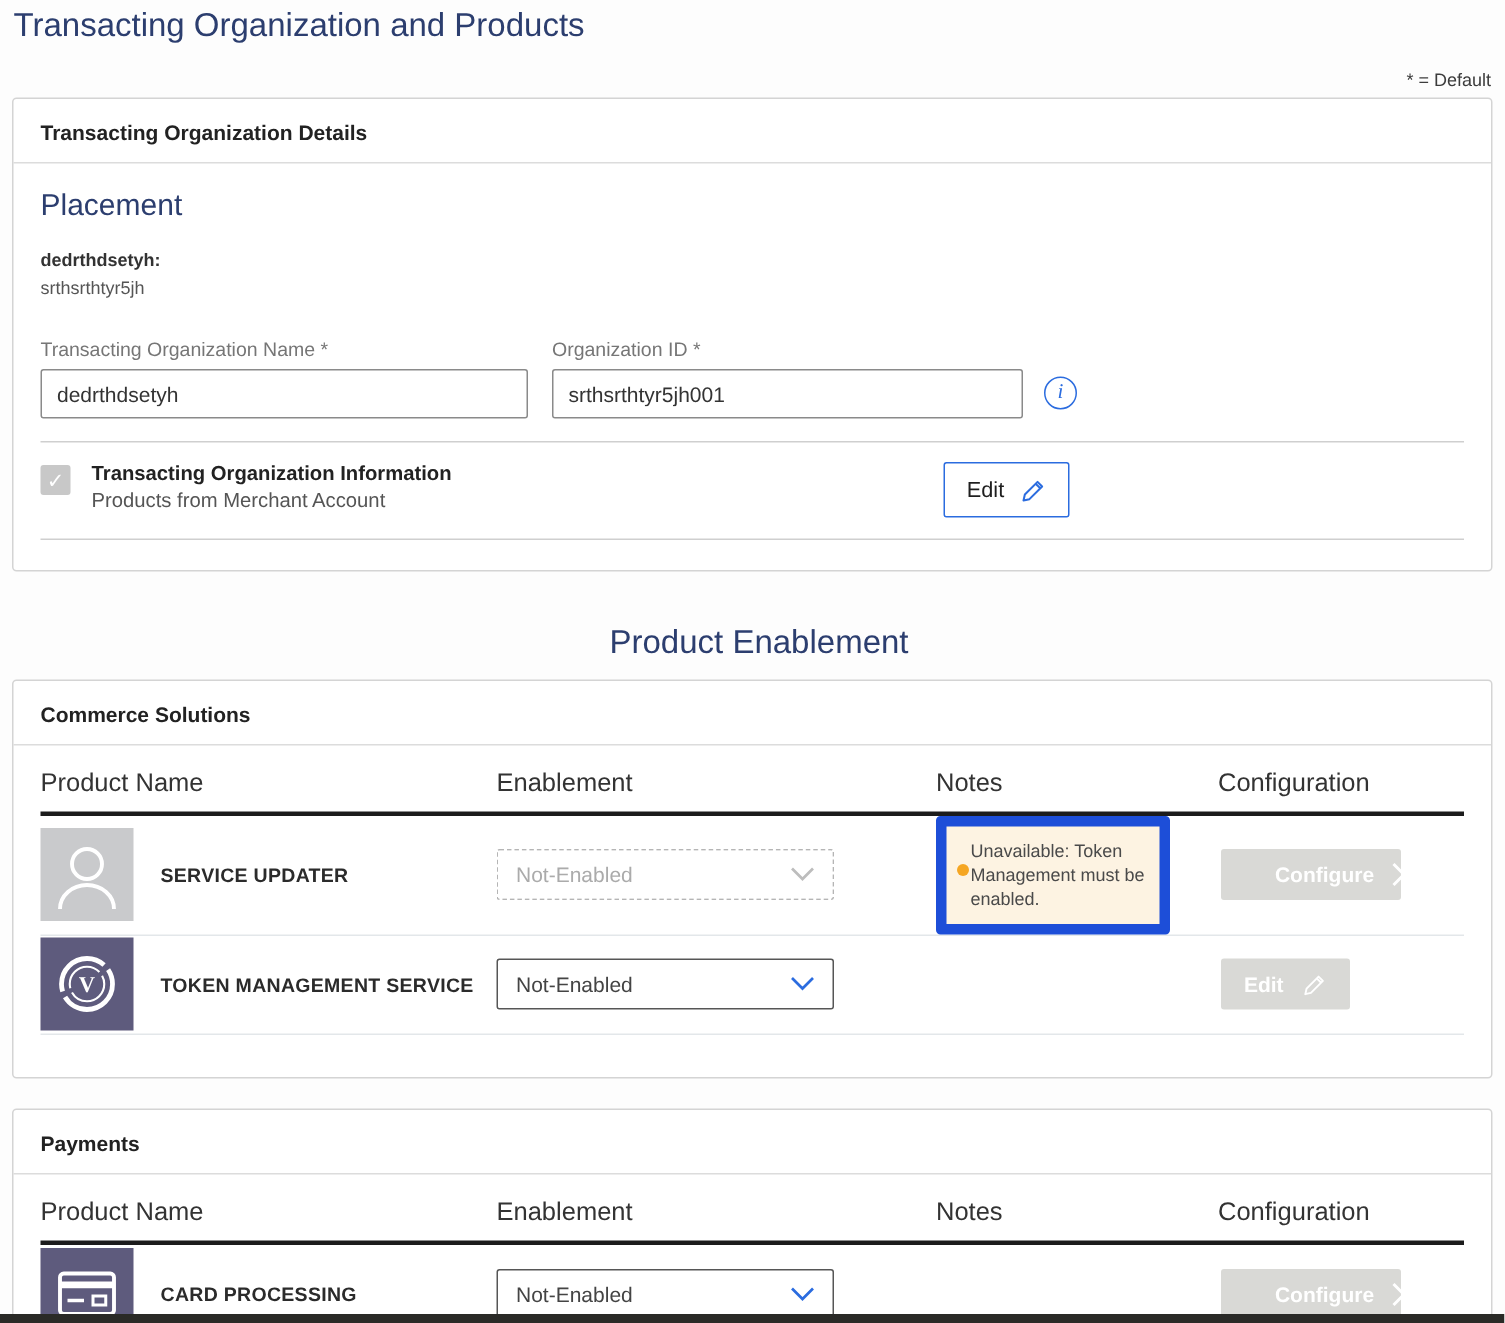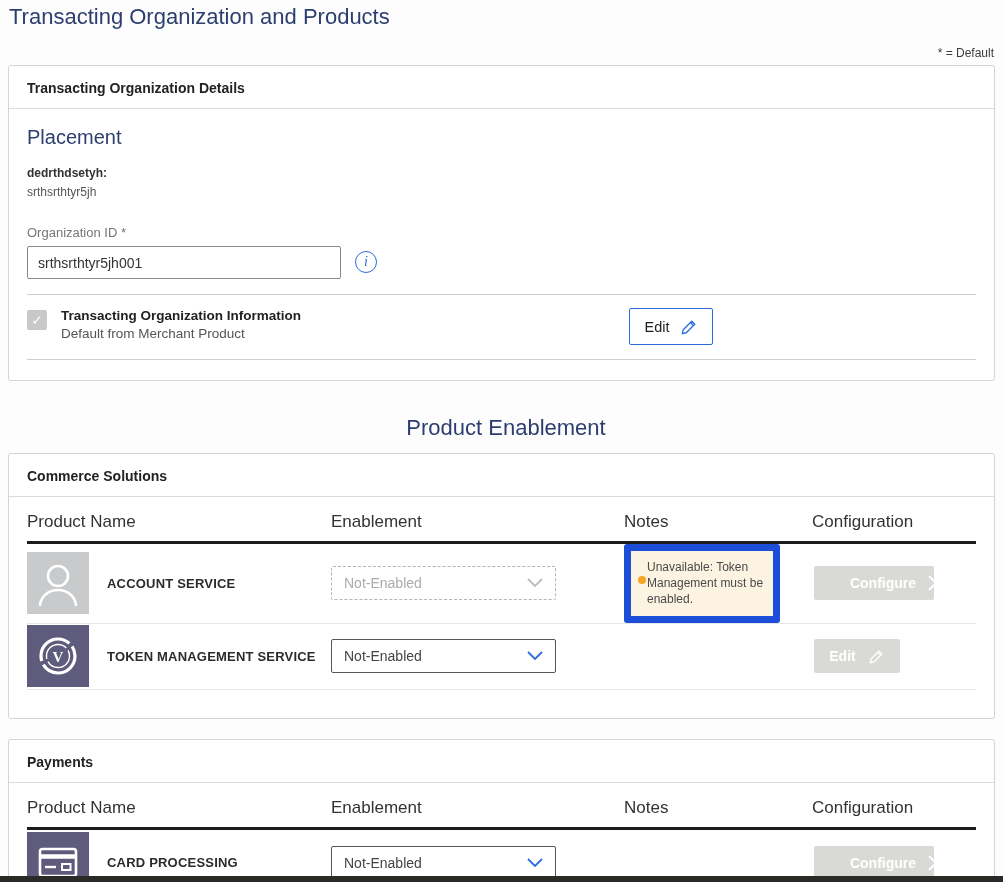--- a/index.html
+++ b/index.html
@@ -213,33 +213,37 @@
 
 <div class="card">
   <div class="card-header">Transacting Organization Details</div>
   <div class="card-body">
     <div class="section-title">Placement</div>
     <div class="org-line-bold">dedrthdsetyh:</div>
     <div class="org-line-sub">srthsrthtyr5jh</div>
 
     <div class="fields-row">
       <div class="field">
+        <label class="field-label">Transacting Organization Name *</label>
+        <input class="text-input input-name" type="text" value="dedrthdsetyh" style="">
+      </div>
+      <div class="field">
         <label class="field-label">Organization ID *</label>
         <input class="text-input input-id" type="text" value="srthsrthtyr5jh001" style="">
       </div>
       <div class="info-icon">i</div>
     </div>
 
     <hr class="divider">
 
     <div class="toggle-row">
       <div class="checkbox">✓</div>
       <div class="toggle-labels">
         <div class="toggle-title">Transacting Organization Information</div>
-        <div class="toggle-sub">Default from Merchant Product</div>
+        <div class="toggle-sub">Products from Merchant Account</div>
       </div>
       <button class="edit-button">
         <span>Edit</span>
         <span>
           <svg width="18" height="18" viewBox="0 0 20 20">
             <path d="M13 3.6l3.4 3.4L7 16.4 2.6 17.4 3.6 13z" fill="none" stroke="#2b6cdf" stroke-width="1.5" stroke-linejoin="round"></path>
             <line x1="11.6" y1="5" x2="15" y2="8.4" stroke="#2b6cdf" stroke-width="1.5"></line>
           </svg>
         </span>
       </button>
@@ -263,21 +267,21 @@
     </div>
 
     <div class="prow">
       <div class="prod-cell">
         <div class="prod-icon icon-gray">
           <svg width="62" height="62" viewBox="0 0 62 62">
             <circle cx="31" cy="24" r="10" fill="none" stroke="#fff" stroke-width="2.6"></circle>
             <path d="M13 54 a18 16 0 0 1 36 0" fill="none" stroke="#fff" stroke-width="2.6"></path>
           </svg>
         </div>
-        <div class="prod-name">ACCOUNT SERVICE</div>
+        <div class="prod-name">SERVICE UPDATER</div>
       </div>
       <div>
         <div class="dropdown dd-disabled">
           <span class="dd-label">Not-Enabled</span>
           <span>
             <svg width="16" height="10" viewBox="0 0 16 10">
                 <polyline points="1,1 8,8 15,1" fill="none" stroke="#bdbdbd" stroke-width="1.8"></polyline>
               </svg>
           </span>
         </div>

